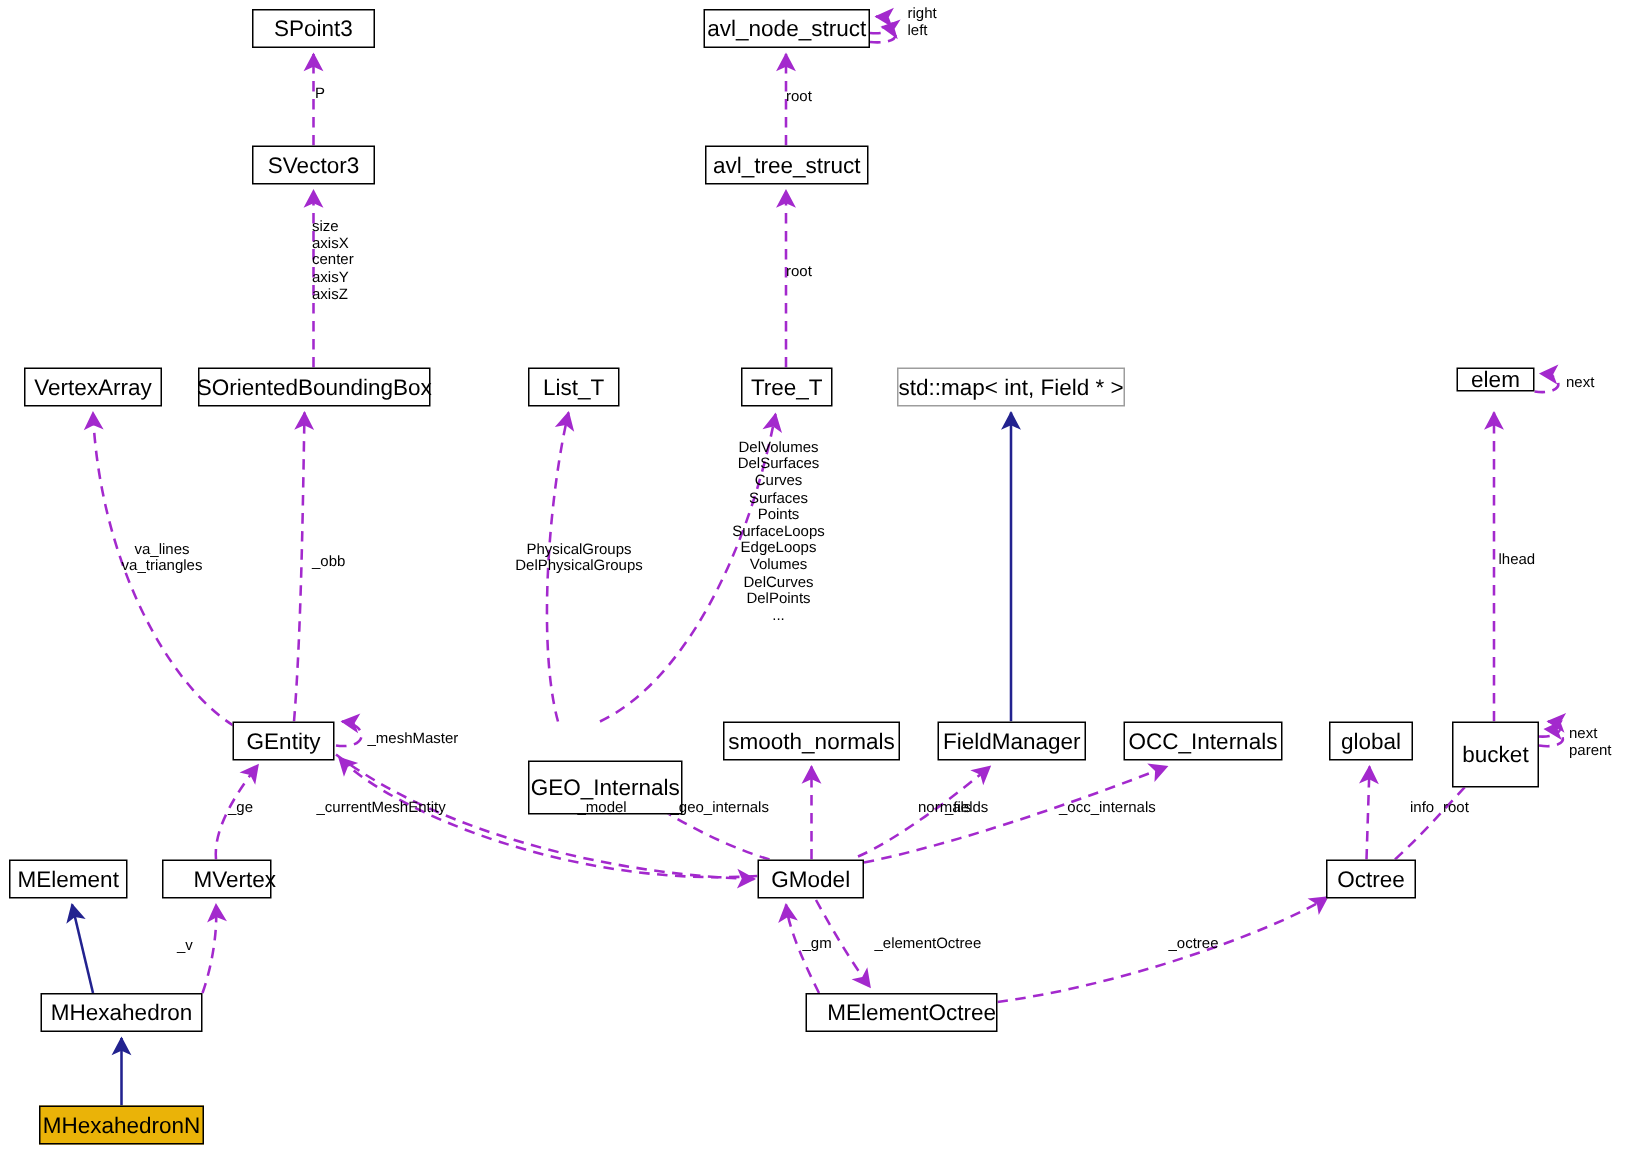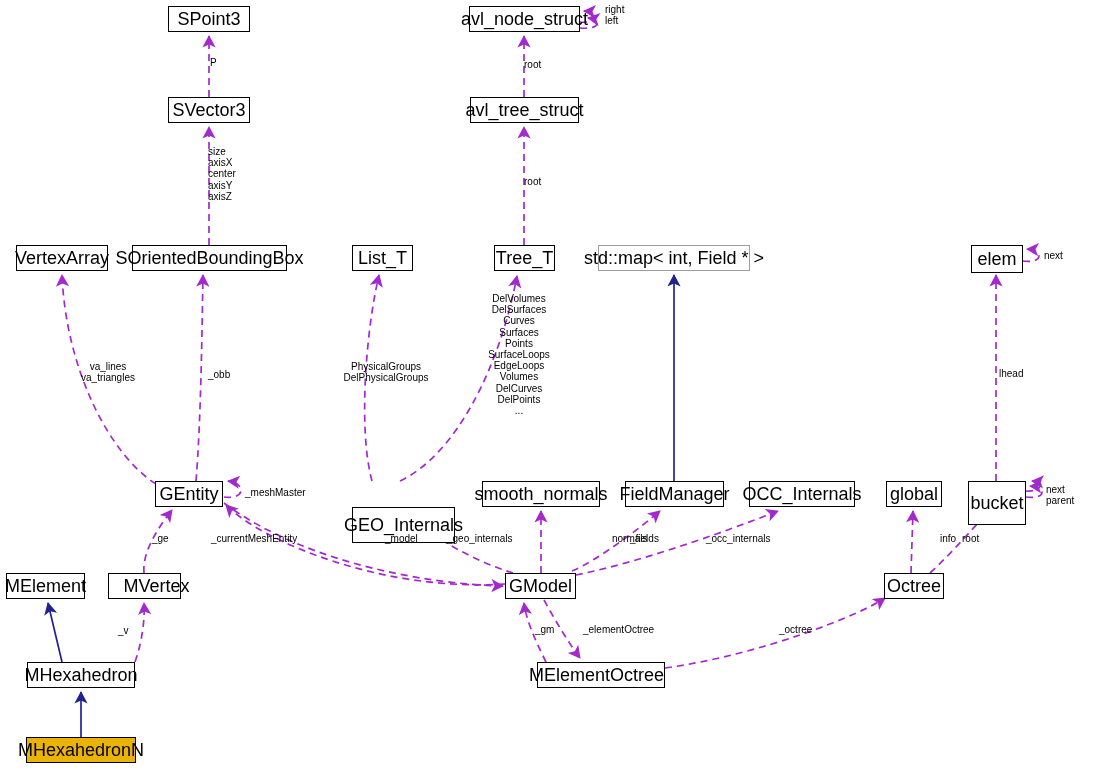--- a/index.html
+++ b/index.html
@@ -21,21 +21,21 @@
     left: 0; top: 0;
     width: 1095px; height: 771px;
     pointer-events: none;
   }
   .node {
     position: absolute;
     box-sizing: border-box;
     border: 1px solid #000000;
     background: #ffffff;
     color: #000000;
-    font-size: 18px;
+    font-size: 15px;
     line-height: 1;
     display: flex;
     align-items: center;
     justify-content: center;
     white-space: nowrap;
     z-index: 3;
   }
   .node.thick { border-width: 1.3px; }
   .node.grey-border { border: 1px solid #9d9d9d; }
   .node.highlight { background: #eab308; text-align: right; }
@@ -153,21 +153,21 @@
       </div>
       <div class="node thick" style="left: 352px; top: 245px; width: 61px; height: 26px;">
         <span>List_T</span>
       </div>
       <div class="node thick" style="left: 494px; top: 245px; width: 61px; height: 26px;">
         <span>Tree_T</span>
       </div>
       <div class="node grey-border" style="left: 598px; top: 245px; width: 152px; height: 26px;">
         <span>std::map&lt; int, Field * &gt;</span>
       </div>
-      <div class="node thick" style="left: 971px; top: 245px; width: 52px; height: 28px; align-items: center;">
+      <div class="node thick" style="left: 971px; top: 245px; width: 52px; height: 16px; align-items: center;">
         <span>elem</span>
       </div>
       <div class="node thick" style="left: 155px; top: 481px; width: 68px; height: 26px;">
         <span>GEntity</span>
       </div>
       <div class="node thick" style="left: 352px; top: 507px; width: 103px; height: 36px;">
         <span>GEO_Internals</span>
       </div>
       <div class="node thick" style="left: 482px; top: 481px; width: 118px; height: 26px;">
         <span>smooth_normals</span>

